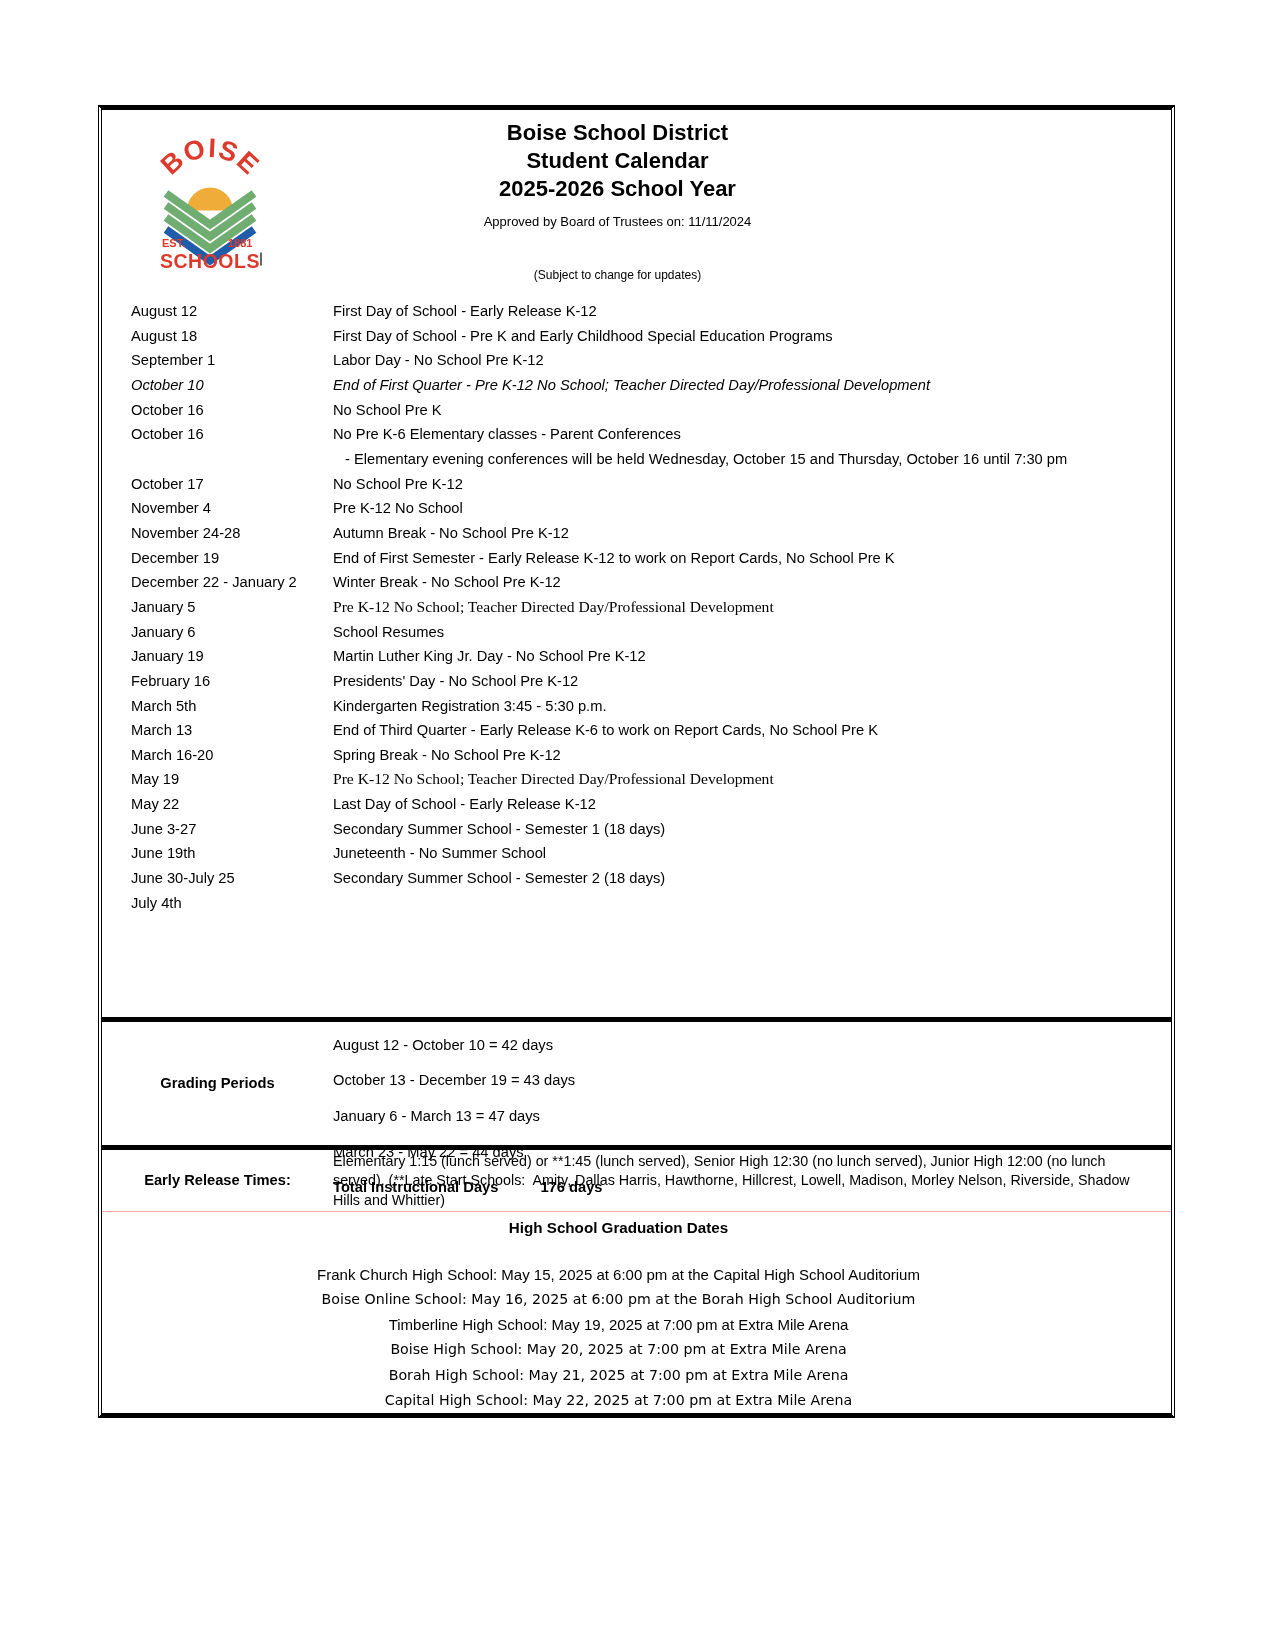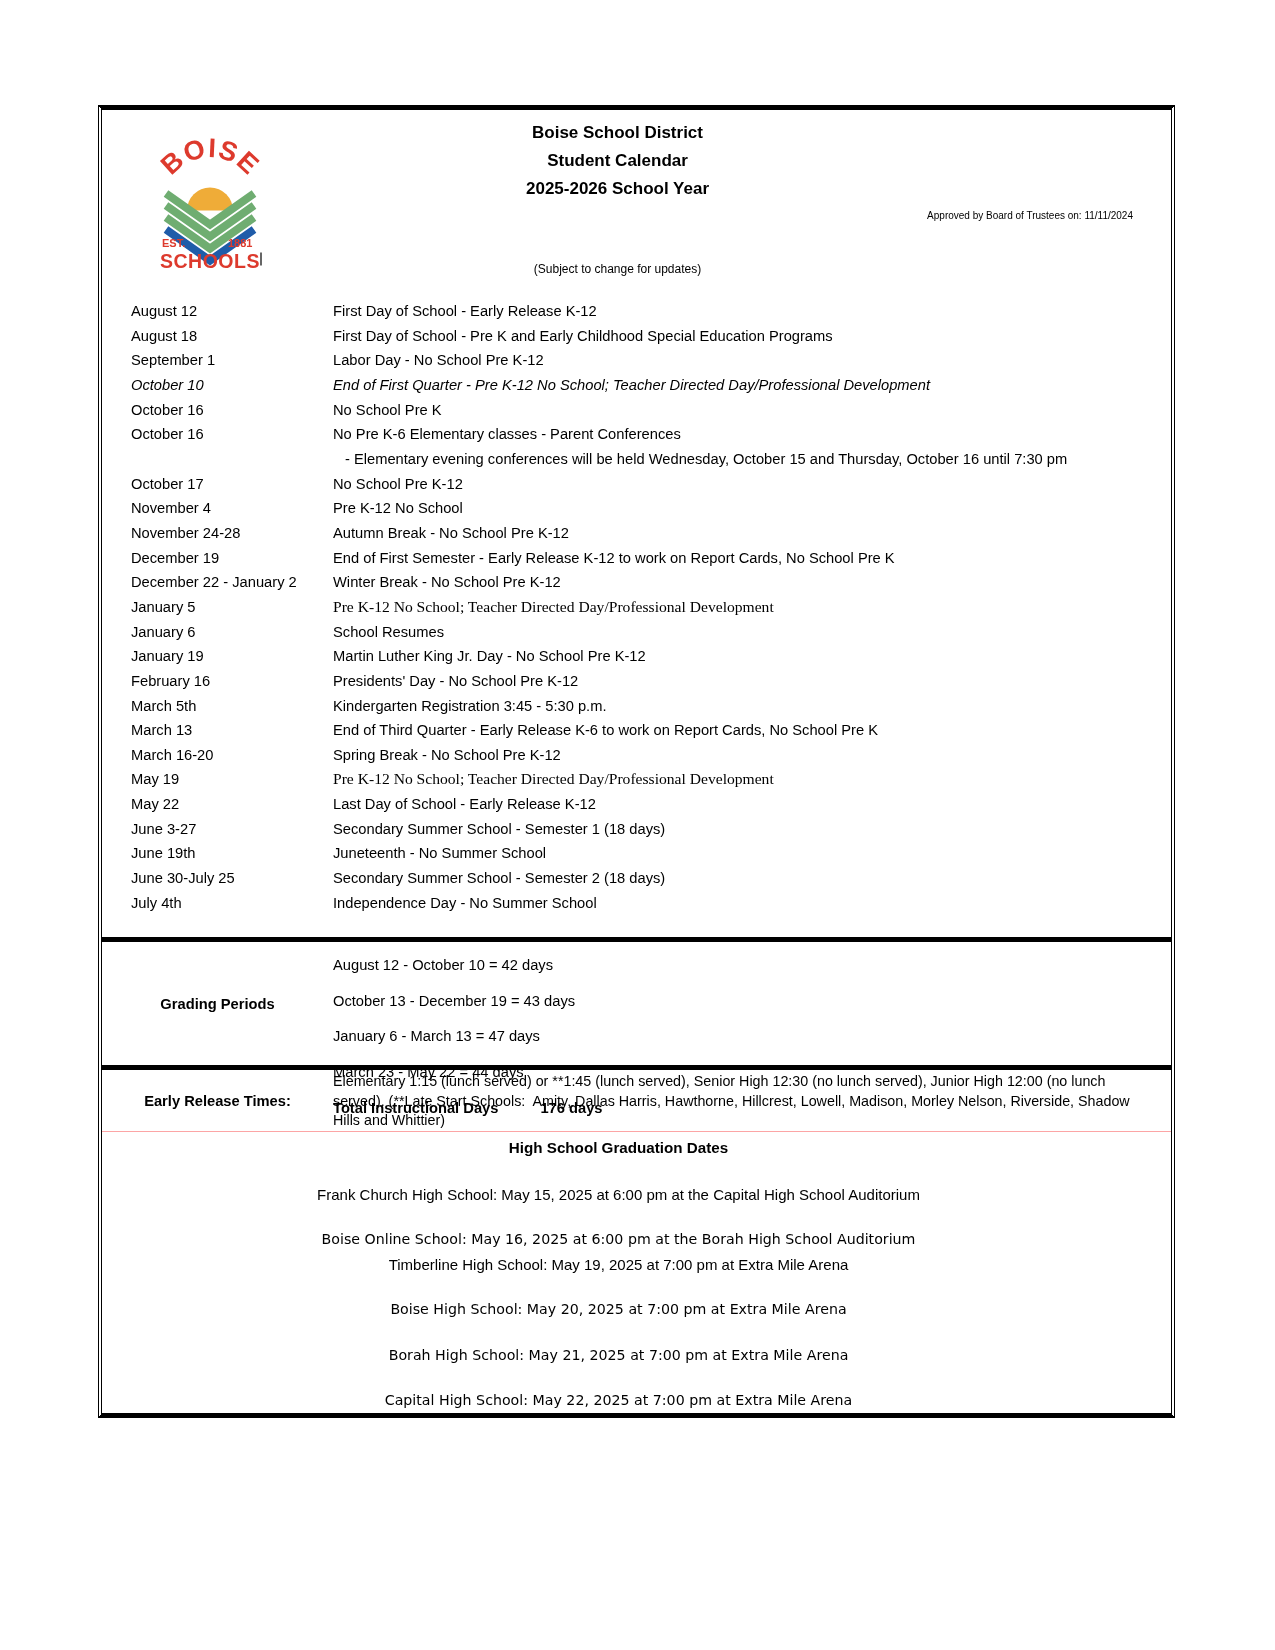--- a/index.html
+++ b/index.html
@@ -9,22 +9,22 @@
     box-sizing:border-box;background:#fff;
     border-top:5px solid #000;border-bottom:5px solid #000;
     border-left:4px double #000;border-right:4px double #000;
     display:flex;flex-direction:column;
   }
   
   .section-calendar{height:908px;position:relative;}
   .header-area{position:relative;height:189px;}
   .logo{position:absolute;left:52px;top:23px;width:112px;height:138px;}
   .titles{text-align:center;padding-right:38px;padding-top:9px;}
-  .title-line{font-weight:bold;font-size:17px;line-height:28px;}
-  .approved{font-size:10px;line-height:18px;margin-top:4px;text-align:right;}
+  .title-line{font-weight:bold;font-size:22px;line-height:28px;}
+  .approved{font-size:13px;line-height:18px;margin-top:10px;}
   .subject-note{font-size:12px;line-height:16px;margin-top:36px;}
   .event-list{font-size:14.7px;}
   .row{display:flex;line-height:24.65px;}
   .row.bold{font-weight:normal;}
   .row.italic{font-style:italic;}
   .date{flex:0 0 231px;box-sizing:border-box;padding-left:29px;}
   .desc{flex:1;padding-right:8px;white-space:pre-wrap;}
   .desc.serif{font-family:"Liberation Serif","DejaVu Serif",serif;font-size:15.6px;}
   .desc.indent{padding-left:12px;}
   
@@ -35,21 +35,21 @@
   .grow.bold{font-weight:bold;}
   .tval{margin-left:42px;}
   
   .section-early{border-top:5px solid #000;height:66px;box-sizing:border-box;display:flex;}
   .early-text{flex:1;font-size:14.3px;line-height:19.5px;padding:2px 14px 0 0;white-space:pre-wrap;}
   
   .section-grad{border-top:1px solid #fca5a5;flex:1;box-sizing:border-box;text-align:center;padding-right:36px;}
   .grad-heading{font-weight:bold;font-size:15.2px;line-height:21px;margin-top:5px;}
   .grad-lines{margin-top:24px;}
   .gline{line-height:25.2px;font-size:15px;}
-  .gline.alt{font-family:"DejaVu Sans",sans-serif;font-size:14.2px;margin-top:20px;}
+  .gline.alt{font-family:"DejaVu Sans",sans-serif;font-size:14.2px;}
 </style>
 </head>
 <body>
 
 <div class="doc-box">
 
   <div class="section-calendar">
     <div class="header-area">
 
       <svg class="logo" viewBox="0 0 112 135">
@@ -178,21 +178,20 @@
         <div class="row">
           <div class="date">June 19th</div>
           <div class="desc">Juneteenth - No Summer School</div>
         </div>
         <div class="row">
           <div class="date">June 30-July 25</div>
           <div class="desc">Secondary Summer School - Semester 2 (18 days)</div>
         </div>
         <div class="row">
           <div class="date">July 4th</div>
-          <div class="desc">Independence Day - No Summer School</div>
         </div>
       </div>
   </div>
 
   <div class="section-grading">
     <div class="left-col">Grading Periods</div>
     <div class="grading-rows">
         <div class="grow">August 12 - October 10 = 42 days</div>
         <div class="grow">October 13 - December 19 = 43 days</div>
         <div class="grow">January 6 - March 13 = 47 days</div>

